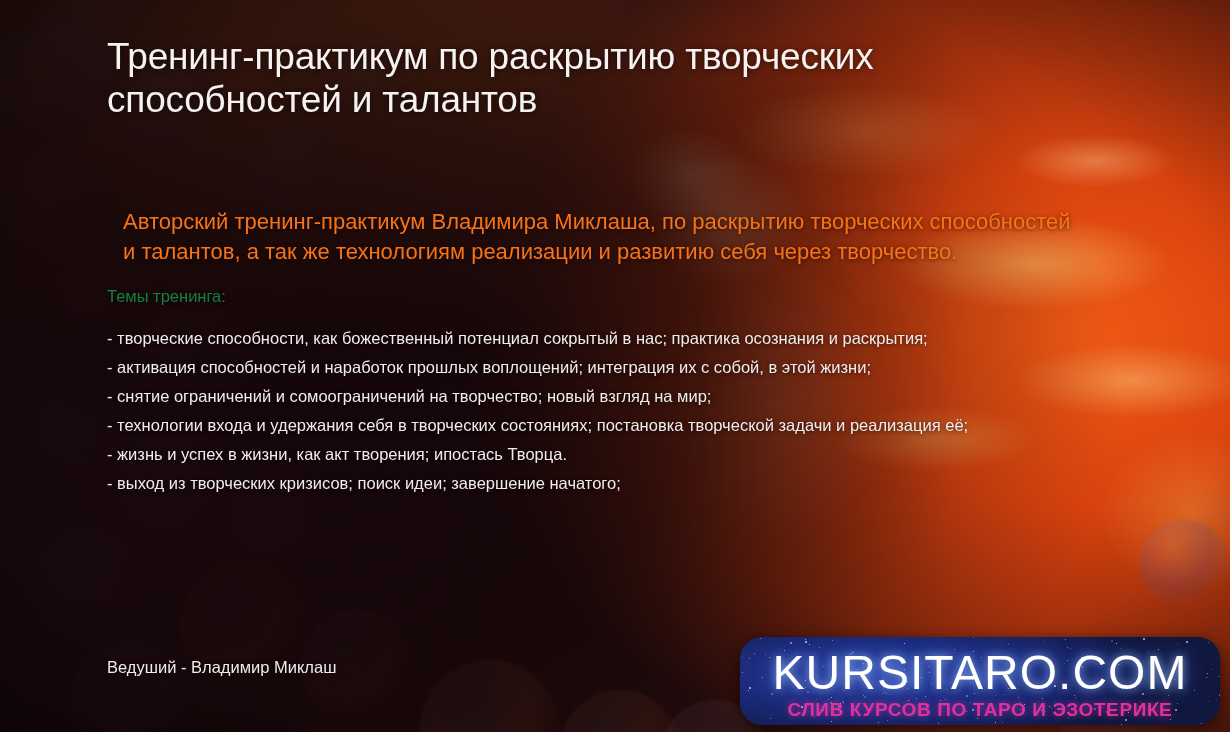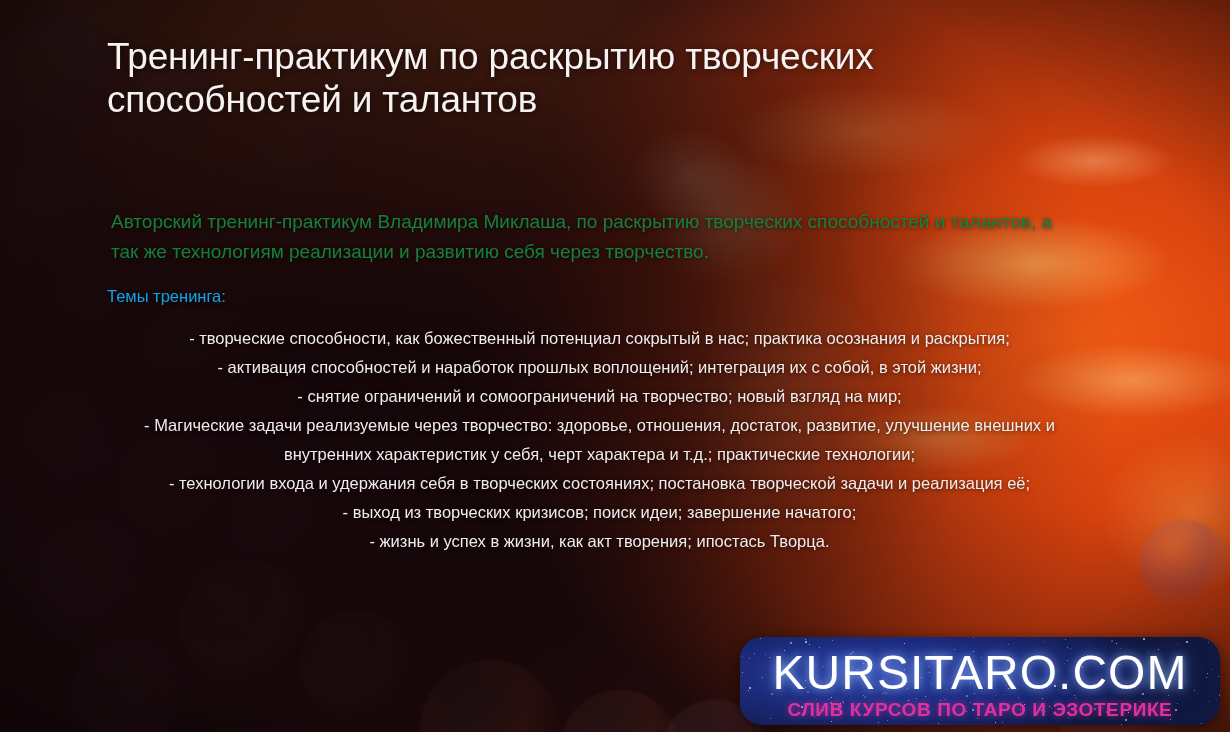--- a/index.html
+++ b/index.html
@@ -99,43 +99,42 @@
     position:absolute;
     left:0; top:131px;
     font-size:20px;
     font-weight:400;
     color:#ece6e6;
     text-shadow:0 1px 5px rgba(0,0,0,.55);
   }
 
   .intro {
     position:absolute;
-    left:4px; top:207px;
+    left:16px; top:207px;
     width:955px;
-    font-size:19px;
+    font-size:22px;
+    line-height:30px;
+    color:#f97316;
+    text-shadow:0 1px 4px rgba(0,0,0,.6);
+  }
+
+  .topics-label {
+    position:absolute;
+    left:0; top:281px;
+    font-size:16.5px;
     line-height:30px;
     color:#15803d;
     text-shadow:0 1px 4px rgba(0,0,0,.6);
   }
 
-  .topics-label {
-    position:absolute;
-    left:0; top:281px;
-    font-size:16.5px;
-    line-height:30px;
-    color:#0ea5e9;
-    text-shadow:0 1px 4px rgba(0,0,0,.6);
-  }
-
   .topics {
     position:absolute;
     left:0; top:324px;
     width:985px;
     list-style:none;
-    text-align:center;
   }
   .topics li {
     font-size:16.5px;
     line-height:29px;
     color:#f1ecec;
     text-shadow:0 1px 4px rgba(0,0,0,.6);
     white-space:normal;
   }
 
   .footer {
@@ -223,27 +222,27 @@
 
 
     <p class="intro">Авторский тренинг-практикум Владимира Миклаша, по раскрытию творческих способностей и талантов, а так же технологиям реализации и развитию себя через творчество.</p>
 
     <div class="topics-label">Темы тренинга:</div>
 
     <ul class="topics" id="topics-host">
         <li>- творческие способности, как божественный потенциал сокрытый в нас; практика осознания и раскрытия;</li>
         <li>- активация способностей и наработок прошлых воплощений; интеграция их с собой, в этой жизни;</li>
         <li>- снятие ограничений и сомоограничений на творчество; новый взгляд на мир;</li>
-        <li>- Магические задачи реализуемые через творчество: здоровье, отношения, достаток, развитие, улучшение внешних и внутренних характеристик у себя, черт характера и т.д.; практические технологии;</li>
         <li>- технологии входа и удержания себя в творческих состояниях; постановка творческой задачи и реализация её;</li>
+        <li>- жизнь и успех в жизни, как акт творения; ипостась Творца.</li>
         <li>- выход из творческих кризисов; поиск идеи; завершение начатого;</li>
-        <li>- жизнь и успех в жизни, как акт творения; ипостась Творца.</li>
       </ul>
 
     <div class="footer">
+      <div>Ведуший - Владимир Миклаш</div>
     </div>
   </div>
 
   <div class="watermark">
     <div class="wm-stars" id="star-host">
         <div class="star" style="width: 1px; height: 1px; left: 387.748px; top: 75.0065px; opacity: 0.89;"></div>
         <div class="star" style="width: 1px; height: 1px; left: 88.2886px; top: 62.3065px; opacity: 0.58;"></div>
         <div class="star" style="width: 1px; height: 1px; left: 268.04px; top: 50.635px; opacity: 0.78;"></div>
         <div class="star" style="width: 1px; height: 1px; left: 224.875px; top: 8.57999px; opacity: 0.25;"></div>
         <div class="star" style="width: 1px; height: 1px; left: 146.491px; top: 55.5068px; opacity: 0.58;"></div>

